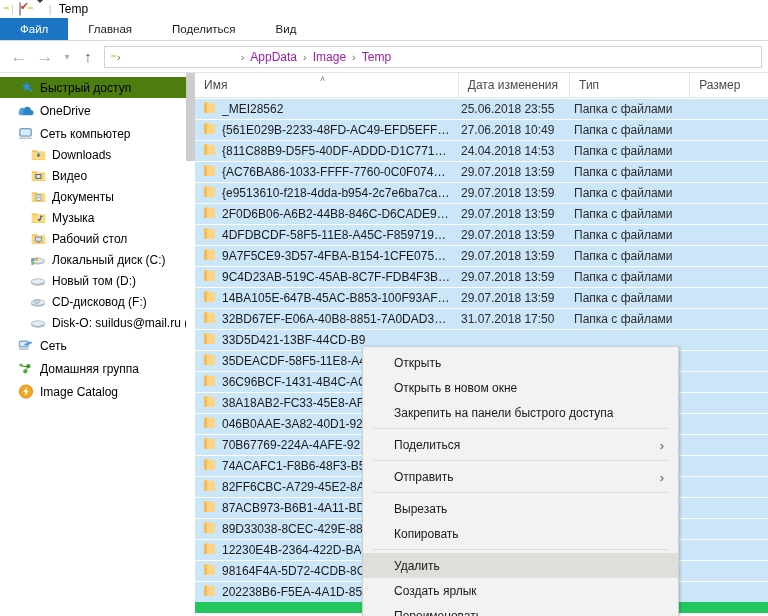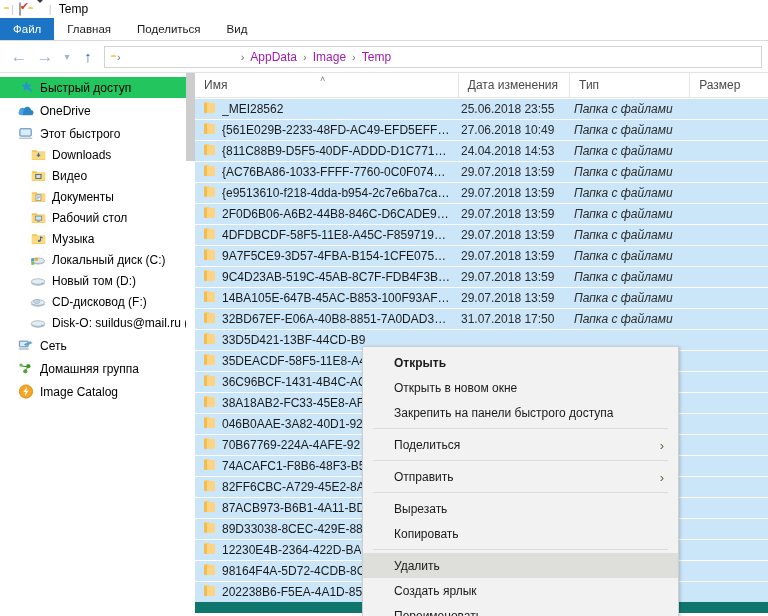--- a/index.html
+++ b/index.html
@@ -57,21 +57,21 @@
     border-right: 4px solid transparent; border-top: 4px solid #3a3a3a;
   }
 
   
   .tabbar {
     height: 22px; display: flex; align-items: stretch;
     background: #ffffff;
   }
   .tab {
     display: flex; align-items: center; justify-content: center;
-    padding: 0 13px; font-size: 11.5px; color: #1a1a1a; cursor: default;
+    padding: 0 20px; font-size: 11.5px; color: #1a1a1a; cursor: default;
   }
   .tab.file {
     background: #1c74c4; color: #ffffff; min-width: 48px;
   }
   .tabbar-underline { height: 1px; background: #d9d9d9; }
 
   
   .navbar {
     height: 31px; display: flex; align-items: center;
     padding: 0 6px; background: #ffffff; gap: 0px;
@@ -97,34 +97,34 @@
 
   
   .sidebar {
     width: 186px; background: #ffffff; padding-top: 4px;
     position: relative; overflow: hidden;
   }
   .nav-item {
     height: 21px; display: flex; align-items: center; gap: 6px;
     font-size: 12px; color: #000; white-space: nowrap; padding-right: 4px;
   }
-  .nav-item.sel { background: #22c55e; }
+  .nav-item.sel { background: #4d7c0f; }
   .nav-item.lvl0 { padding-left: 18px; }
   .nav-item.lvl1 { padding-left: 30px; }
   .nav-item.gap { margin-top: 2px; }
   .nav-ico { width: 16px; height: 16px; display: flex; align-items: center; justify-content: center; flex: 0 0 16px; }
 
   
   .vsplit { width: 9px; background: #ffffff; position: relative; }
   .vsplit .thumb {
     position: absolute; left: 0; top: 0; width: 9px; height: 88px; background: #cdcdcd;
   }
 
   
-  .filepane { flex: 1; background: #0f766e; position: relative; overflow: hidden; }
+  .filepane { flex: 1; background: #22c55e; position: relative; overflow: hidden; }
   .col-head {
     height: 25px; display: flex; align-items: center;
     border-bottom: 1px solid #e5e5e5; position: relative; background: #fff;
   }
   .col-head .ch {
     font-size: 12px; color: #4a4a4a; padding-left: 9px; position: relative; height: 25px;
     display: flex; align-items: center; border-left: 1px solid #e5e5e5;
   }
   .col-head .ch:first-child { border-left: none; }
   .sortmark {
@@ -136,37 +136,37 @@
   .col-size { width: 80px; }
 
   .rows { position: absolute; top: 25px; left: 0; right: 0; bottom: 0; }
   .row {
     height: 21px; display: flex; align-items: center;
     background: #cbe6f9; border-top: 1px solid #ffffff;
   }
   .row .c { font-size: 12px; color: #1a1a1a; overflow: hidden; white-space: nowrap; }
   .row .c.name { width: 257px; display: flex; align-items: center; gap: 7px; padding-left: 9px; }
   .row .c.date { width: 113px; padding-left: 9px; color: #2b2b2b; }
-  .row .c.type { width: 122px; padding-left: 9px; color: #2b2b2b; font-style: italic; }
+  .row .c.type { width: 122px; padding-left: 9px; color: #2b2b2b; }
   .row .c.size { width: 80px; padding-left: 9px; }
   .nm { overflow: hidden; text-overflow: ellipsis; white-space: nowrap; max-width: 232px; }
 
   
   .ctxmenu {
     position: absolute; left: 362px; top: 346px; width: 317px;
     background: #f2f2f2; border: 1px solid #cfcfcf;
     box-shadow: 1px 1px 3px rgba(0,0,0,0.22);
     padding: 3px 0 0 0; z-index: 50;
   }
   .mi {
     height: 25px; display: flex; align-items: center;
     padding-left: 31px; padding-right: 10px;
     font-size: 12px; color: #1a1a1a; position: relative; white-space: nowrap;
   }
-  .mi.bold { font-weight: bold; }
+  .mi.bold { font-weight: normal; }
   .mi.hl { background: #dededb; }
   .mi .arrow {
     position: absolute; right: 14px; top: 50%; transform: translateY(-50%);
     font-size: 13px; color: #6b5a33;
   }
   .msep { height: 1px; background: #dcdcdc; margin: 3px 10px 3px 10px; }
 </style>
 </head>
 <body>
 
@@ -231,21 +231,21 @@
           <span>OneDrive</span>
         </div>
         <div class="nav-item lvl0 gap">
           <span class="nav-ico">
             <svg width="16" height="13" viewBox="0 0 18 14">
               <rect x="2" y="1.5" width="13" height="8.5" rx="1" fill="#9ec7e8" stroke="#6b93b5" stroke-width="1"></rect>
               <rect x="3.2" y="2.6" width="10.6" height="6.3" fill="#d8ecfa"></rect>
               <path d="M0.5 11.5h16l-1.2 1.8H1.7z" fill="#b9c6cf"></path>
             </svg>
           </span>
-          <span>Этот быстрого</span>
+          <span>Сеть компьютер</span>
         </div>
         <div class="nav-item lvl1">
           <span class="nav-ico">
             <svg width="15" height="13" viewBox="0 0 16 14">
               <path d="M0.8 2.3h5l1.3 1.6h8.1v8.9H0.8z" fill="#f6c457"></path>
               <path d="M0.8 4.4h14.4v7.9H0.8z" fill="#fbd97d"></path>
               <path d="M8 5.2v3.4M6.3 7.3L8 9l1.7-1.7" stroke="#3b7bbd" stroke-width="1.3" fill="none"></path>
             </svg>
           </span>
           <span>Downloads</span>
@@ -264,46 +264,46 @@
         <div class="nav-item lvl1">
           <span class="nav-ico">
             <svg width="15" height="13" viewBox="0 0 16 14">
               <path d="M0.8 2.3h5l1.3 1.6h8.1v8.9H0.8z" fill="#f6c457"></path>
               <path d="M0.8 4.4h14.4v7.9H0.8z" fill="#fbd97d"></path>
               <rect x="5.3" y="5.1" width="5.3" height="6" fill="#fff" stroke="#7f96a8" stroke-width="0.9"></rect>
               <path d="M6.3 6.6h3.3M6.3 8h3.3M6.3 9.4h2.2" stroke="#8aa0b2" stroke-width="0.8"></path>
             </svg>
           </span>
           <span>Документы</span>
-        </div>
-        <div class="nav-item lvl1">
-          <span class="nav-ico">
-            <svg width="15" height="13" viewBox="0 0 16 14">
-              <path d="M0.8 2.3h5l1.3 1.6h8.1v8.9H0.8z" fill="#f6c457"></path>
-              <path d="M0.8 4.4h14.4v7.9H0.8z" fill="#fbd97d"></path>
-              <rect x="4.6" y="5.5" width="6.8" height="4.4" fill="#cfe3f3" stroke="#6e8ba3" stroke-width="0.9"></rect>
-              <path d="M6.6 10.6h2.8v0.9H6.6z" fill="#6e8ba3"></path>
-            </svg>
-          </span>
-          <span>Рабочий стол</span>
         </div>
         <div class="nav-item lvl1">
           <span class="nav-ico">
             <svg width="15" height="13" viewBox="0 0 16 14">
               <path d="M0.8 2.3h5l1.3 1.6h8.1v8.9H0.8z" fill="#f6c457"></path>
               <path d="M0.8 4.4h14.4v7.9H0.8z" fill="#fbd97d"></path>
               <path d="M10.2 4.9v4.6" stroke="#3b6fa8" stroke-width="1.2"></path>
               <ellipse cx="8.8" cy="9.6" rx="1.5" ry="1.2" fill="#3b6fa8"></ellipse>
               <path d="M10.2 4.9l2.2.8v1.3l-2.2-.8z" fill="#3b6fa8"></path>
             </svg>
           </span>
           <span>Музыка</span>
         </div>
         <div class="nav-item lvl1">
           <span class="nav-ico">
+            <svg width="15" height="13" viewBox="0 0 16 14">
+              <path d="M0.8 2.3h5l1.3 1.6h8.1v8.9H0.8z" fill="#f6c457"></path>
+              <path d="M0.8 4.4h14.4v7.9H0.8z" fill="#fbd97d"></path>
+              <rect x="4.6" y="5.5" width="6.8" height="4.4" fill="#cfe3f3" stroke="#6e8ba3" stroke-width="0.9"></rect>
+              <path d="M6.6 10.6h2.8v0.9H6.6z" fill="#6e8ba3"></path>
+            </svg>
+          </span>
+          <span>Рабочий стол</span>
+        </div>
+        <div class="nav-item lvl1">
+          <span class="nav-ico">
             <svg width="16" height="13" viewBox="0 0 18 14">
               <ellipse cx="9" cy="9.8" rx="7.4" ry="3" fill="#b9c8d3"></ellipse>
               <ellipse cx="9" cy="8.4" rx="7.4" ry="3" fill="#dde7ee" stroke="#9aacba" stroke-width="0.8"></ellipse>
               <path d="M1.4 5.6h3.4v3.4H1.4z" fill="#3aa0e0"></path>
               <path d="M5.4 4.9h3.5v3.5H5.4z" fill="#f6a623"></path>
               <path d="M1.4 9.6h3.4v3.4H1.4z" fill="#7cc24a"></path>
             </svg>
           </span>
           <span>Локальный диск (C:)</span>
         </div>

